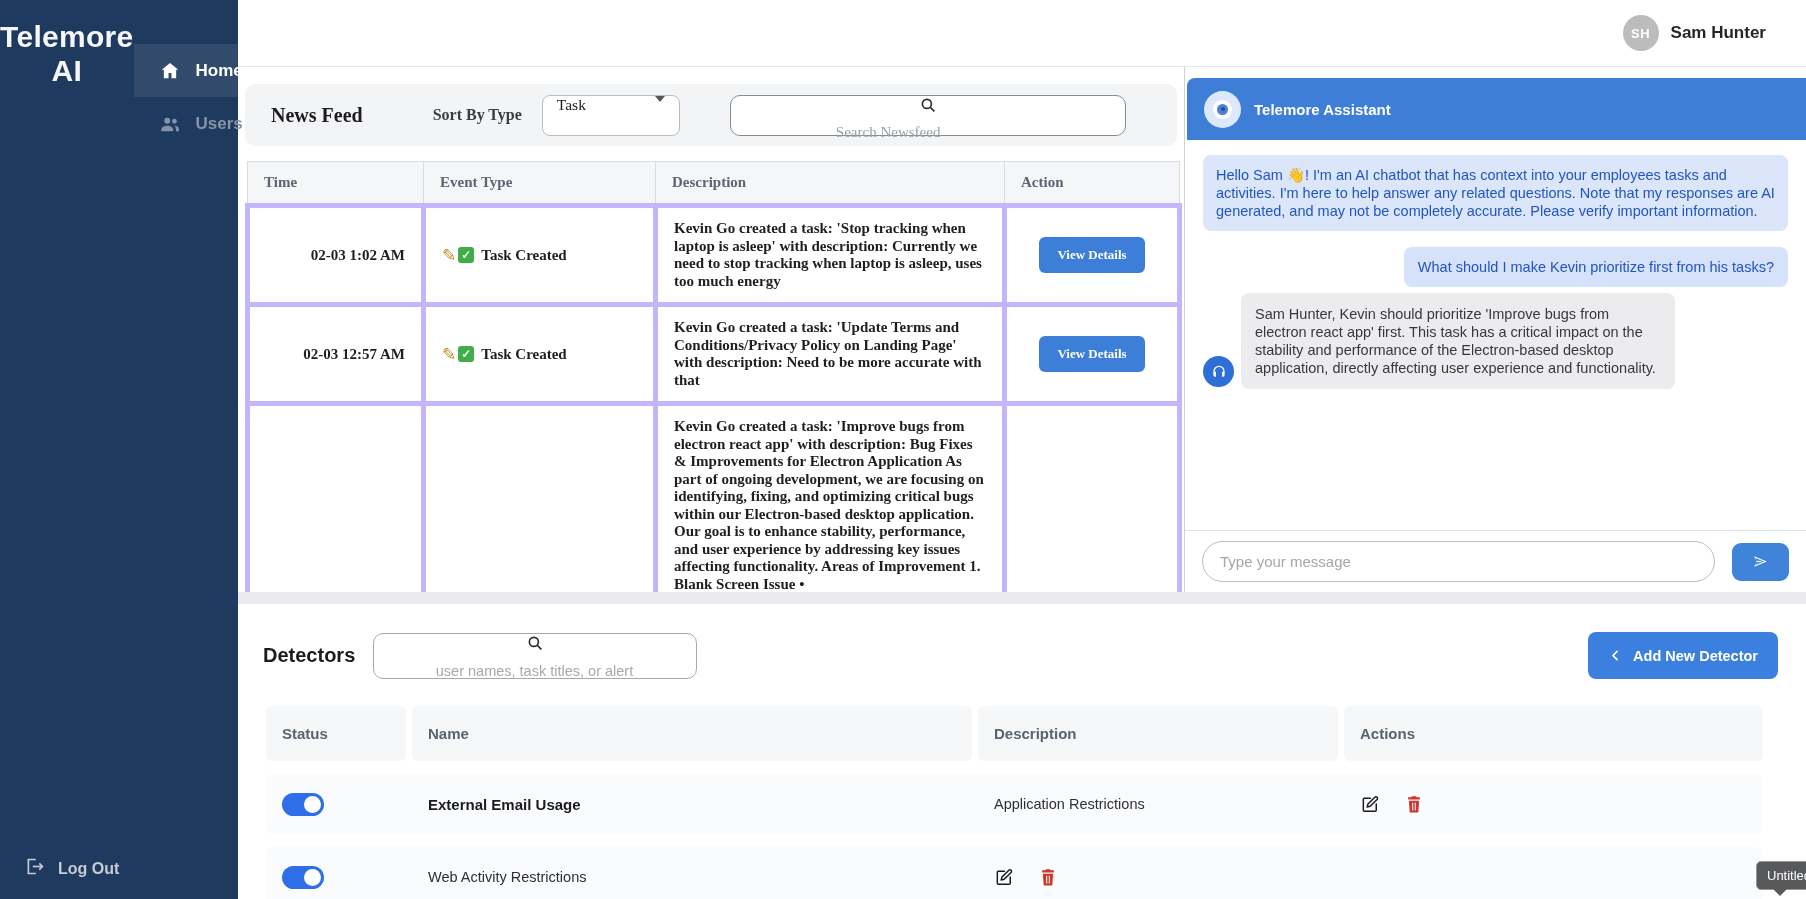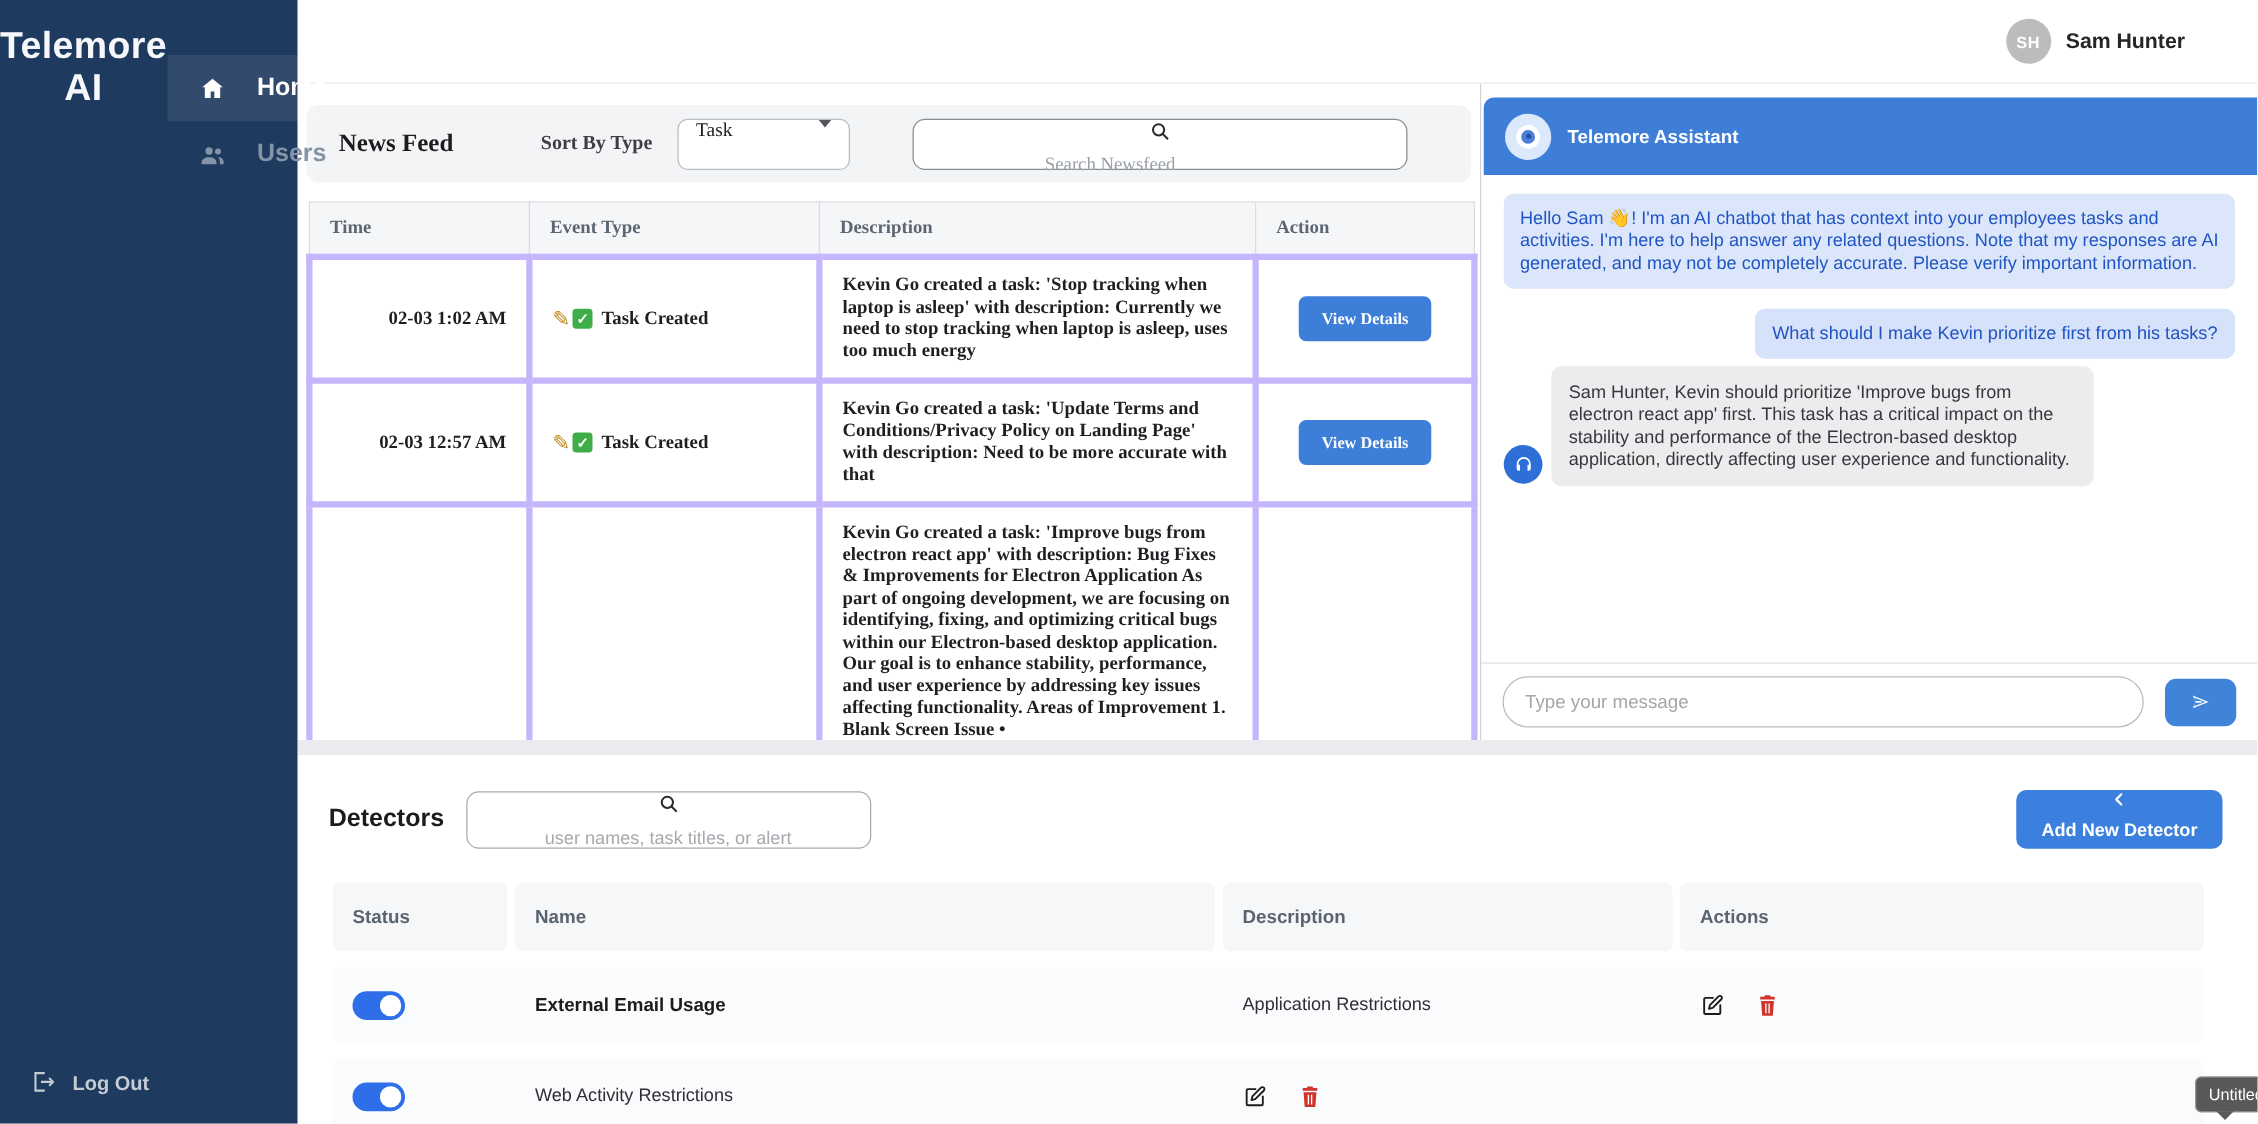--- a/index.html
+++ b/index.html
@@ -14,39 +14,39 @@
   .sidebar {
     width: 238px; flex: none; background: #1e3a5e; color: #fff;
     display: flex; position: relative;
   }
   .logo {
     text-align: center; padding-top: 20px; font-size: 30px; font-weight: 700;
     letter-spacing: .3px; color: #f5f7fa;
   }
   nav { margin-top: 44px; }
   .nav-item {
-    display: flex; align-items: center; gap: 25px; height: 53px;
-    padding-left: 25px; font-size: 20px; font-weight: 600; color: #8593a7;
+    display: flex; align-items: center; gap: 15px; height: 53px;
+    padding-left: 25px; font-size: 17px; font-weight: 600; color: #8593a7;
     cursor: pointer;
   }
   .nav-item.active { background: rgba(255,255,255,0.09); color: #ffffff; }
   .nav-item .nav-icon { width: 22px; height: 22px; display: inline-flex; }
   .nav-item .nav-icon svg { width: 22px; height: 22px; }
   .logout {
     position: absolute; bottom: 18px; left: 24px;
     display: flex; align-items: center; gap: 13px;
     color: #c6ccd4; font-size: 16px; font-weight: 600; cursor: pointer;
   }
   .logout svg { width: 21px; height: 21px; }
 
   
   .main { flex: 1; display: flex; flex-direction: column; min-width: 0; }
   .topbar {
     height: 67px; flex: none; background: #fff; border-bottom: 1px solid #e6e6e8;
-    display: flex; align-items: center; justify-content: flex-end; padding-right: 58px;
+    display: flex; align-items: center; justify-content: flex-end; padding-right: 40px;
   }
   .userchip { display: flex; align-items: center; gap: 12px; cursor: pointer; }
   .avatar {
     width: 36px; height: 36px; border-radius: 50%; background: #bcbcbc;
     color: #fff; font-size: 13px; font-weight: 600; letter-spacing: .5px;
     display: flex; align-items: center; justify-content: center;
   }
   .username { font-size: 17px; font-weight: 700; color: #262626; }
 
   .top-section { height: 525px; flex: none; display: flex; background: #fff; overflow: hidden; }
@@ -171,21 +171,21 @@
 
   
   .detectors { flex: 1; background: #fff; padding: 28px 28px 0 25px; overflow: hidden; }
   .det-header { display: flex; align-items: center; height: 47px; margin-bottom: 27px; }
   .det-title { font-size: 20px; font-weight: 700; color: #1c1c1f; }
   .det-search { margin-left: 18px; width: 324px; height: 46px; border-color: #a6aab0; }
   .det-search input::placeholder { color: #a6a9ae; font-size: 14.5px; }
   .add-btn {
     margin-left: auto; height: 47px; padding: 0 20px; background: #3b80de;
     border: none; border-radius: 8px; color: #fff; font-size: 14.5px; font-weight: 600;
-    font-family: inherit; display: flex; align-items: center; gap: 10px; cursor: pointer; flex-direction: column;
+    font-family: inherit; display: flex; align-items: center; gap: 10px; cursor: pointer;
   }
   .add-btn svg { width: 15px; height: 15px; }
   .det-grid {
     display: grid; grid-template-columns: 140px 560px 360px 1fr; gap: 6px;
     margin-left: 3px; width: 1497px;
   }
   .det-grid.head .hcell {
     background: #f6f7f8; border-radius: 6px; padding: 19px 16px;
     font-size: 15px; font-weight: 600; color: #5a6370;
   }

